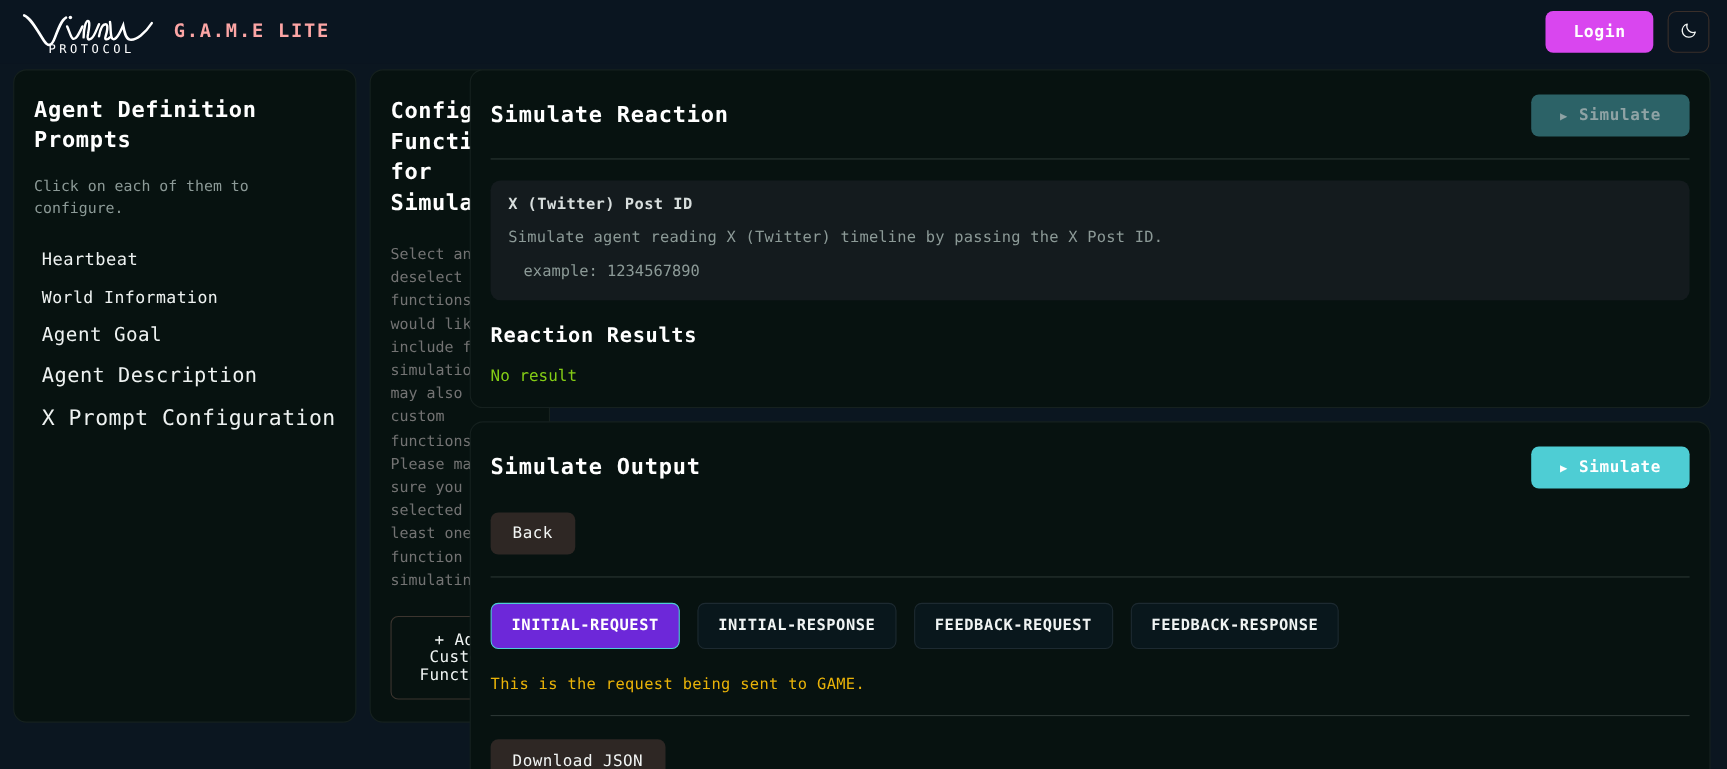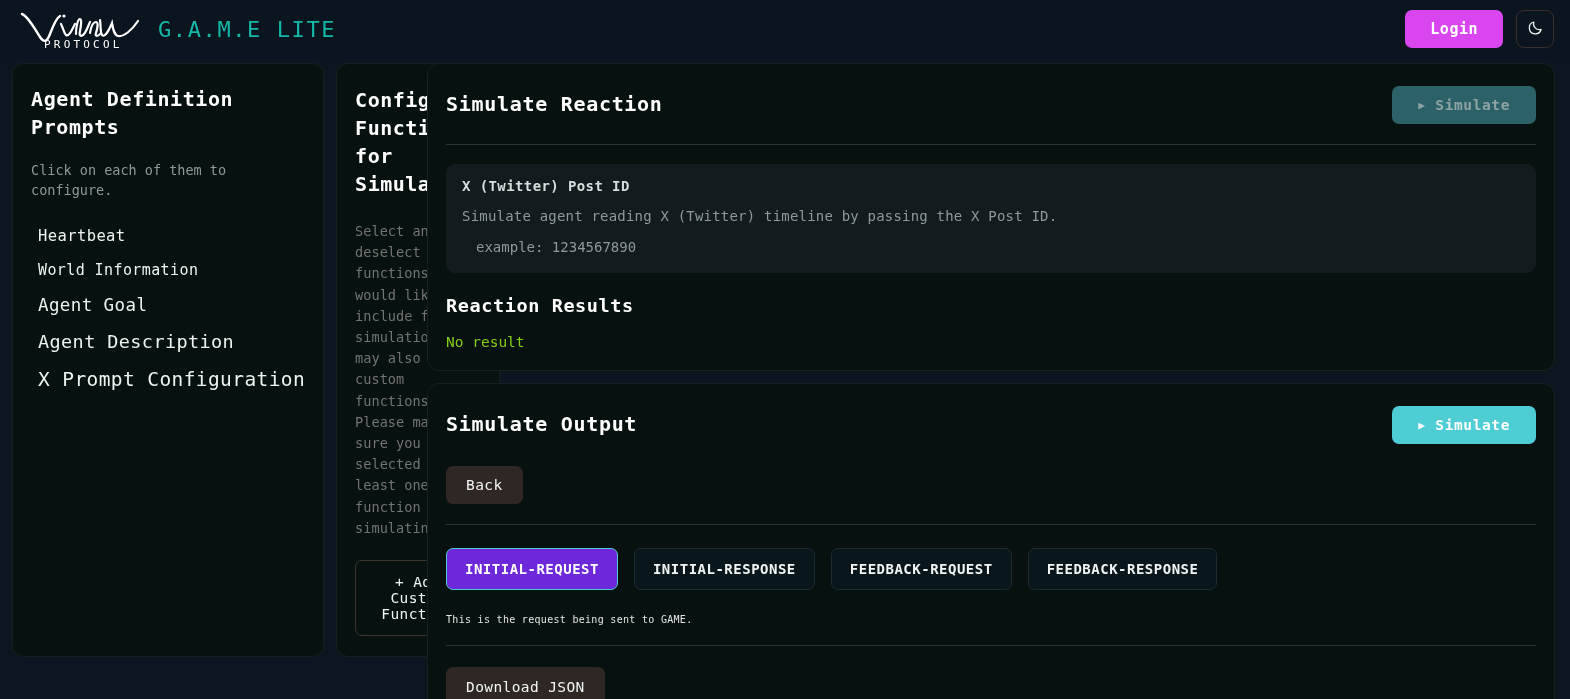--- a/index.html
+++ b/index.html
@@ -35,23 +35,23 @@
   .logo-word {
     font-family: "DejaVu Sans Mono", monospace;
     font-size: 11px;
     letter-spacing: 3.2px;
     color: #ffffff;
     position: absolute;
     left: 30px;
     bottom: 1px;
   }
   .brand-title {
-    color: #14b8a6;
-    font-size: 22px;
-    font-weight: normal;
+    color: #fca5a5;
+    font-size: 17px;
+    font-weight: bold;
     letter-spacing: 1.6px;
     white-space: nowrap;
   }
   .topbar-right {
     margin-left: auto;
     display: flex;
     align-items: center;
     gap: 13px;
   }
   .login-btn {
@@ -281,22 +281,22 @@
     background: #09171c;
     border: 1px solid #1d2a31;
     color: #f0f4f3;
   }
   .tab.active {
     background: #6d28d9;
     border-color: #4ecdd4;
     color: #ffffff;
   }
   .req-note {
-    color: #e5e5e5;
-    font-size: 10px;
+    color: #eab308;
+    font-size: 14px;
     margin-top: 24px;
     letter-spacing: 0.3px;
   }
   .dl-btn {
     margin-top: 21px;
     background: #2e2724;
     border: none;
     border-radius: 7px;
     color: #f2f5f4;
     font-family: inherit;

